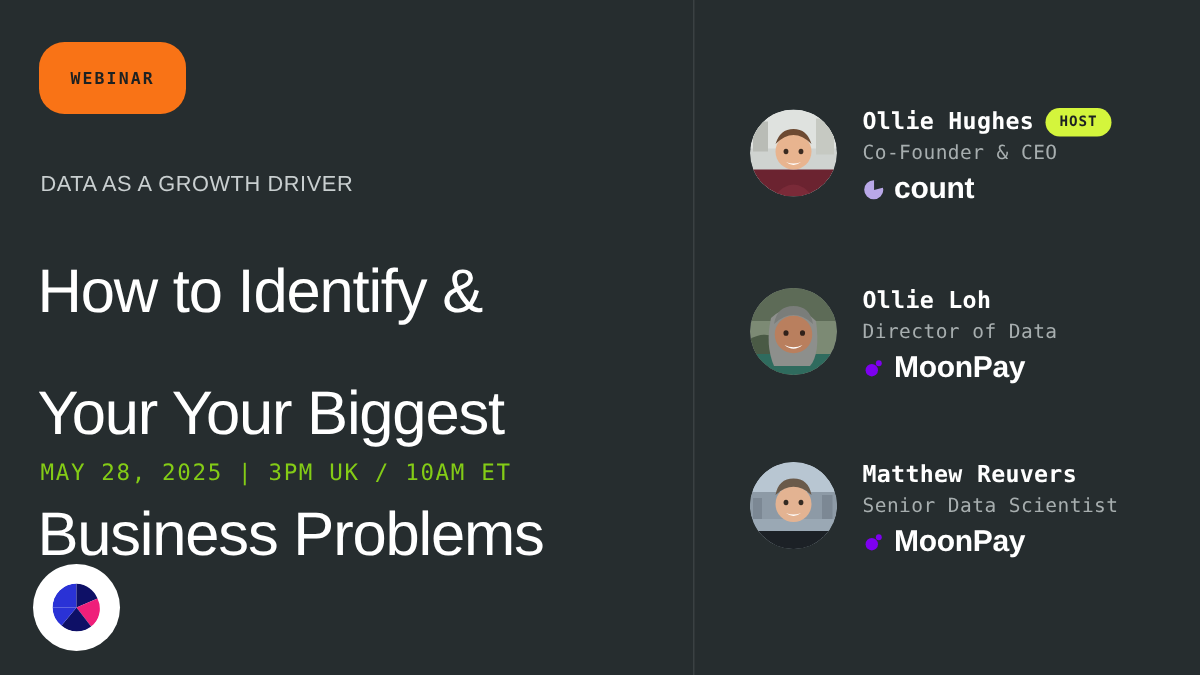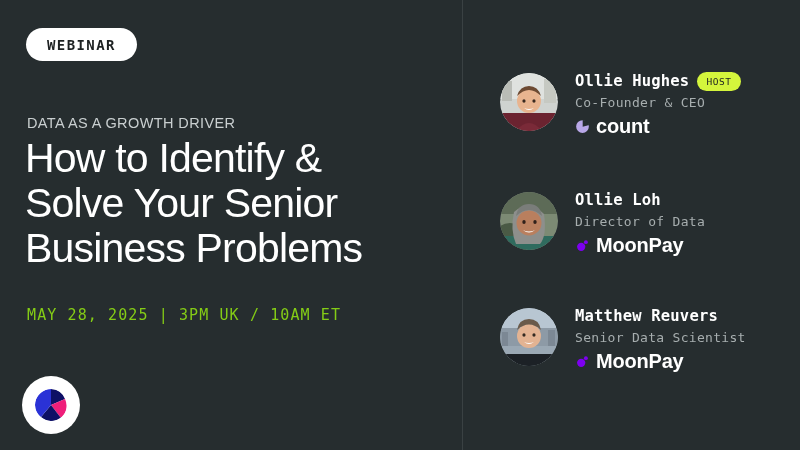--- a/index.html
+++ b/index.html
@@ -19,44 +19,44 @@
     position:absolute; left:462px; top:0;
     width:1px; height:450px;
     background:#3a4143;
   }
 
   
   .left { position:absolute; left:0; top:0; width:462px; height:450px; }
 
   .webinar-pill {
     position:absolute; left:26px; top:28px;
-    height:33px; padding:0 21px;
+    height:48px; padding:0 21px;
     display:flex; align-items:center; justify-content:center;
-    background:#ffffff; border-radius:17px;
-    font-family:"DejaVu Sans Mono", monospace;
-    font-size:14px; font-weight:700; letter-spacing:1.4px;
+    background:#f97316; border-radius:17px;
+    font-family:"DejaVu Sans Mono", monospace;
+    font-size:11px; font-weight:700; letter-spacing:1.4px;
     color:#1d2122;
   }
 
   .eyebrow {
     position:absolute; left:27px; top:115px;
     font-family:"Liberation Sans", sans-serif;
     font-size:14.5px; font-weight:400; letter-spacing:0.4px;
     color:#c9cfd0;
   }
 
   .headline {
     position:absolute; left:25px; top:136px;
     width:420px;
     font-family:"Liberation Sans", sans-serif;
     font-size:41px; font-weight:400; line-height:1.1;
     letter-spacing:-0.8px;
     color:#ffffff;
   }
-  .headline div { white-space:nowrap; }
+  .headline div { white-space:nowrap;margin-top:36px; }
 
   .datetime {
     position:absolute; left:27px; top:306px;
     font-family:"DejaVu Sans Mono", monospace;
     font-size:15px; font-weight:400; letter-spacing:1.1px;
     color:#84cc16;
   }
 
   
   .brand-logo {
@@ -91,21 +91,21 @@
     font-family:"DejaVu Sans Mono", monospace;
     font-size:15.5px; font-weight:700; letter-spacing:0.2px;
     color:#ffffff; white-space:nowrap;
   }
 
   .host-badge {
     display:inline-flex; align-items:center; justify-content:center;
     height:19px; padding:0 9px;
     background:#d4f53c; border-radius:10px;
     font-family:"DejaVu Sans Mono", monospace;
-    font-size:9.5px; font-weight:400; letter-spacing:0.6px;
+    font-size:9.5px; font-weight:700; letter-spacing:0.6px;
     color:#1d2122;
   }
 
   .speaker-role {
     margin-top:3px;
     font-family:"DejaVu Sans Mono", monospace;
     font-size:13px; font-weight:400; letter-spacing:0.3px;
     color:#a7aeaf; white-space:nowrap;
   }
 
@@ -127,21 +127,21 @@
   <div class="left">
 
     <div class="webinar-pill">
       <span>WEBINAR</span>
     </div>
 
     <div class="eyebrow">DATA AS A GROWTH DRIVER</div>
 
     <div class="headline">
       <div>How to Identify &amp;</div>
-      <div>Solve Your Senior</div>
+      <div>Your Your Biggest</div>
       <div>Business Problems</div>
     </div>
 
     <div class="datetime">MAY 28, 2025 | 3PM UK / 10AM ET</div>
 
     <div class="brand-logo">
       <svg width="40" height="40" viewBox="0 0 40 40">
         <defs>
           <clipPath id="cclip">
               <circle cx="20" cy="20" r="16"></circle>

